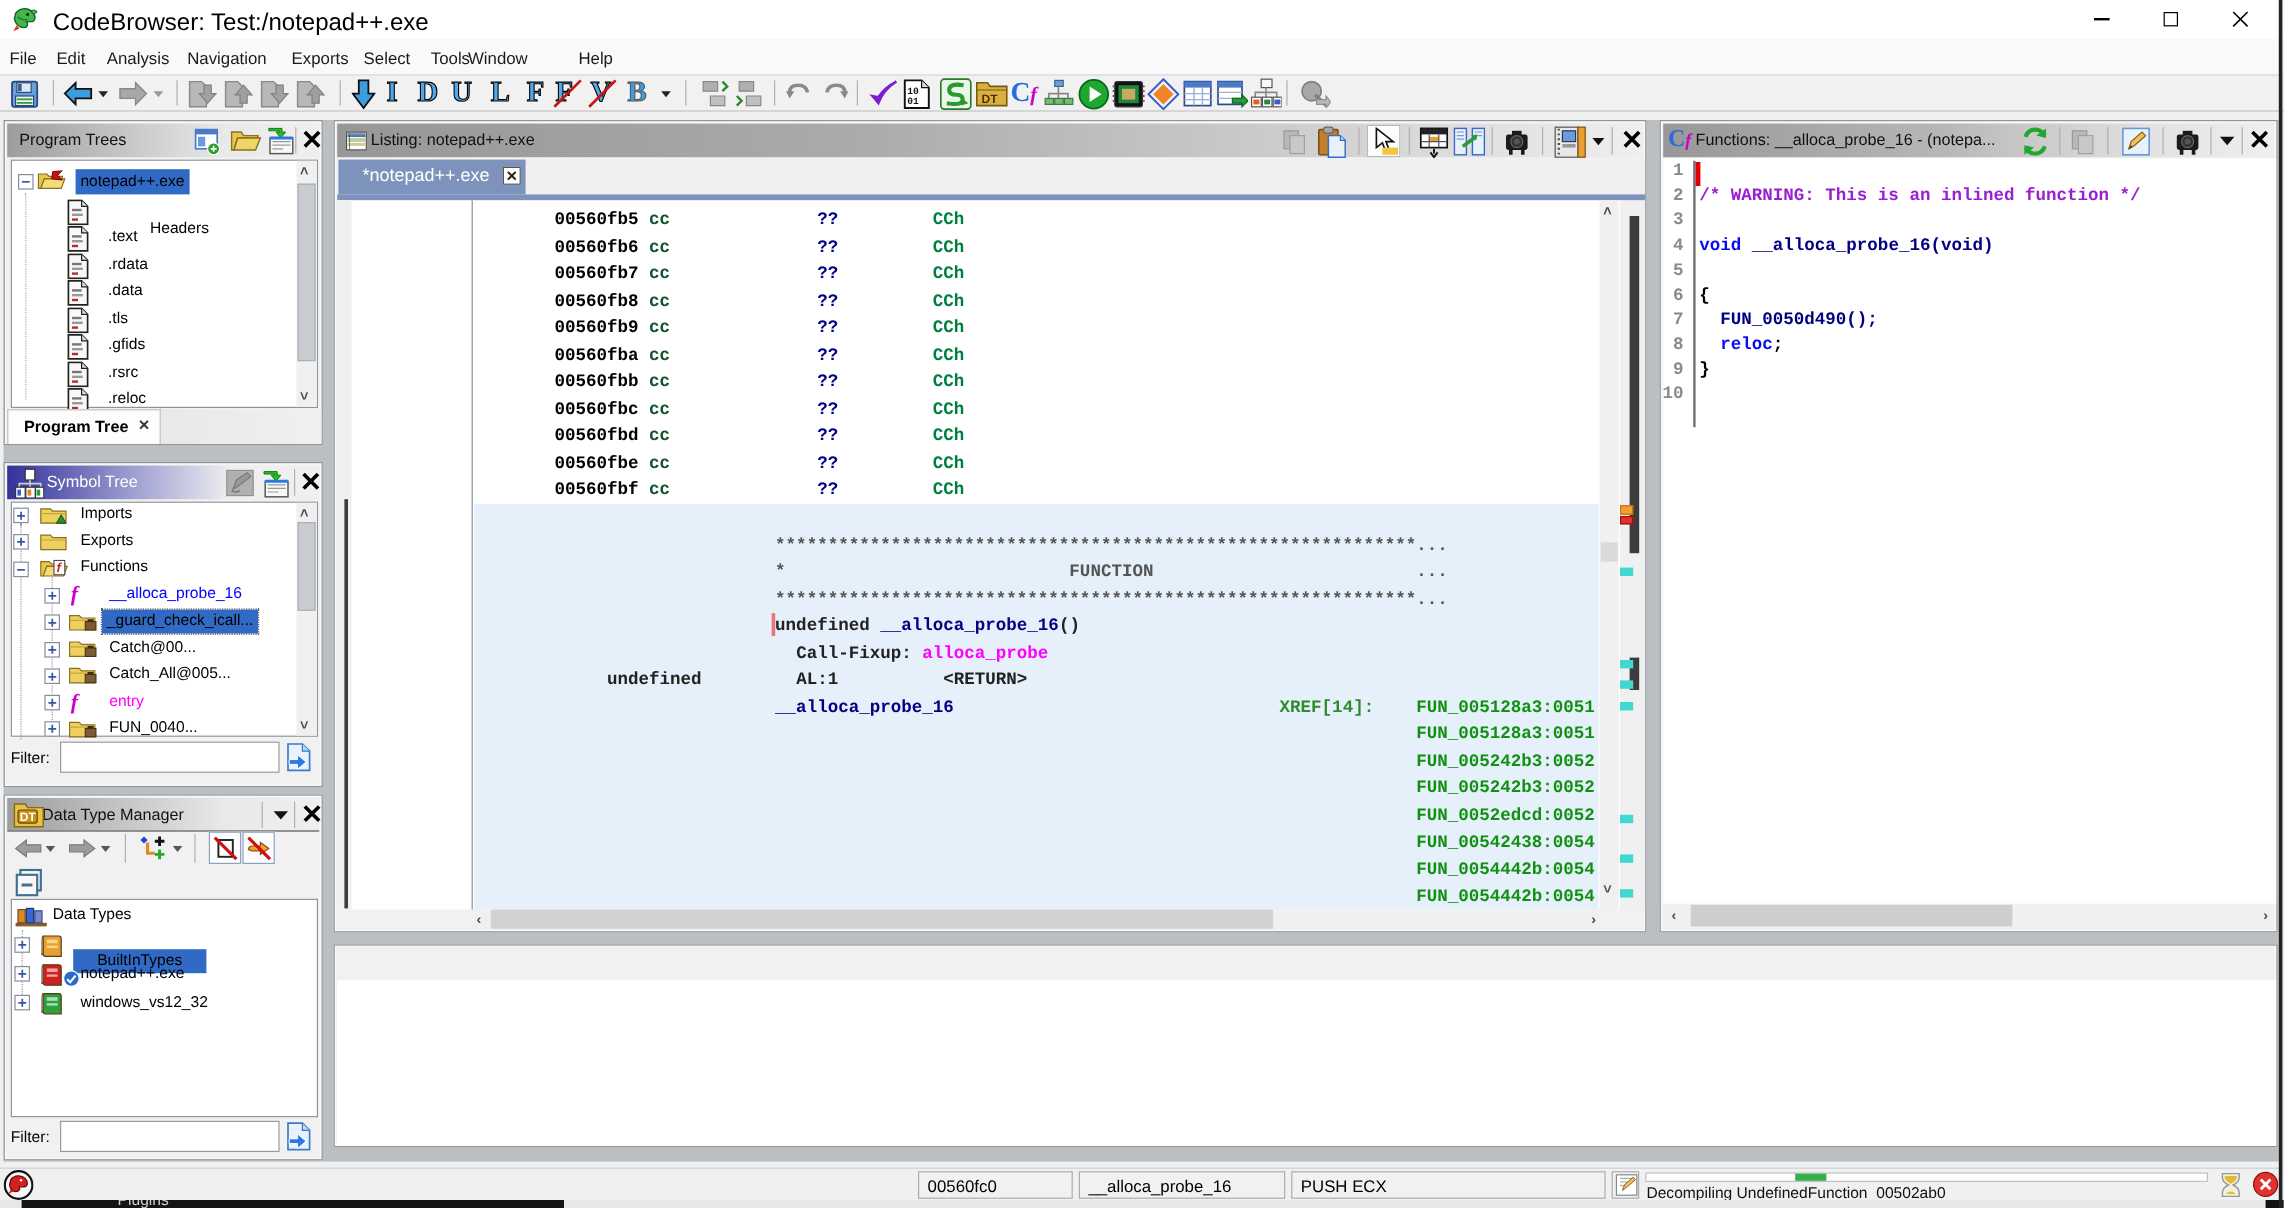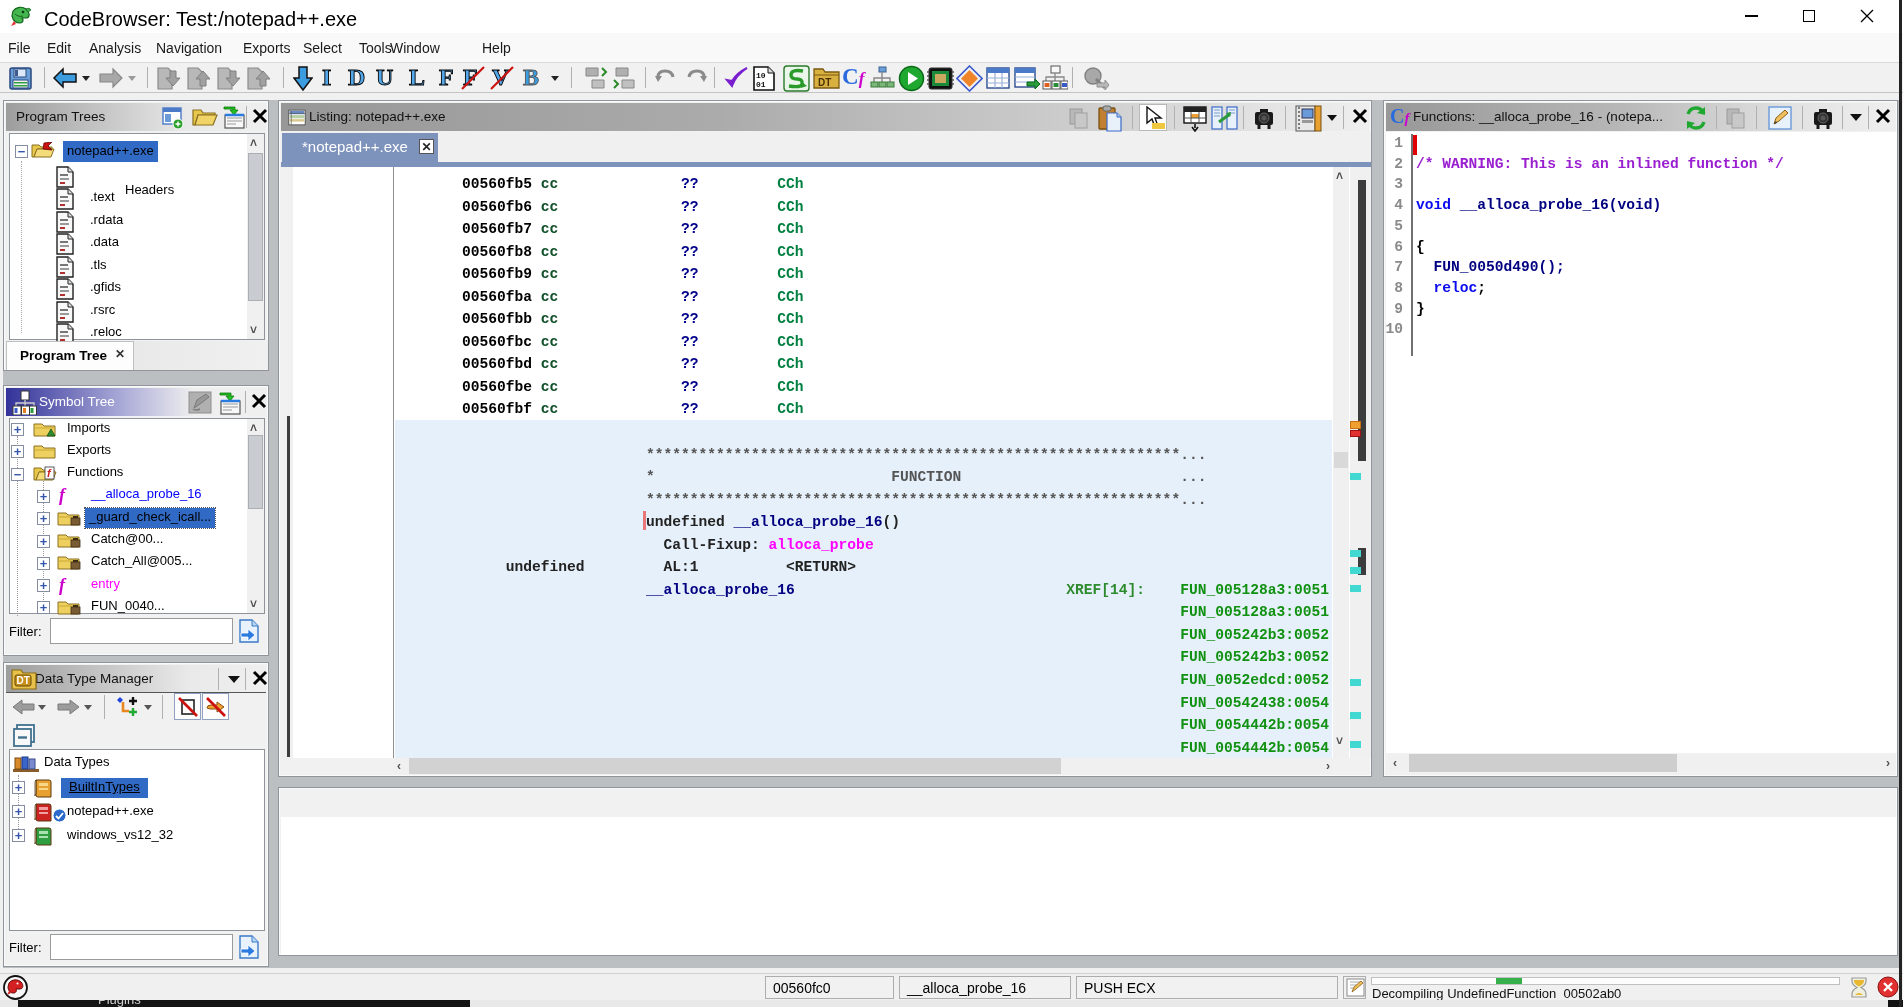--- a/index.html
+++ b/index.html
@@ -500,21 +500,21 @@
       </svg>
       <div class="trow" style="left:40px;top:91px;">Data Types</div>
       <div class="abs" style="left:14px;top:112px;width:1px;height:62px;border-left:1px dotted #999;"></div>
       <div class="pm" style="left:8px;top:118px">+</div>
       <svg class="ticon" style="left:28px;top:115px" width="22" height="21" viewBox="0 0 22 21">
 <path d="M4 2 L17 2 Q19 2 19 4 L19 19 L6 19 Q4 19 4 17 Z" fill="#e8a030" stroke="#5a3a10" stroke-width="1"></path>
 <path d="M4 2 Q3 3 3 5 L3 18 Q3 16 4 16 Z" fill="#fff" stroke="#5a3a10" stroke-width="0.8"></path>
 <rect x="7" y="5" width="9" height="3" fill="#f8d888"></rect>
 <rect x="7" y="10" width="9" height="2" fill="#f8d888"></rect>
       </svg>
-      <div class="trow selblue" style="left:57px;top:115px;padding:1px 8px;height:20px;text-decoration:underline;">BuiltInTypes</div>
+      <div class="trow selblue" style="left:57px;top:128px;padding:1px 20px;height:20px;">BuiltInTypes</div>
       <div class="pm" style="left:8px;top:142px">+</div>
       <svg class="ticon" style="left:28px;top:139px" width="22" height="21" viewBox="0 0 22 21">
 <path d="M4 2 L17 2 Q19 2 19 4 L19 19 L6 19 Q4 19 4 17 Z" fill="#cc2222" stroke="#5a3a10" stroke-width="1"></path>
 <path d="M4 2 Q3 3 3 5 L3 18 Q3 16 4 16 Z" fill="#fff" stroke="#5a3a10" stroke-width="0.8"></path>
 <rect x="7" y="5" width="9" height="3" fill="#f0a0a0"></rect>
 <rect x="7" y="10" width="9" height="2" fill="#f0a0a0"></rect>
       </svg>
       <svg class="ticon" style="left:48px;top:145px" width="15" height="15" viewBox="0 0 15 15">
 <circle cx="7.5" cy="7.5" r="6.5" fill="#2a6acc" stroke="#fff" stroke-width="1"></circle>
 <path d="M4 8 L6.5 10.5 L11 5" stroke="#fff" stroke-width="1.8" fill="none"></path>

